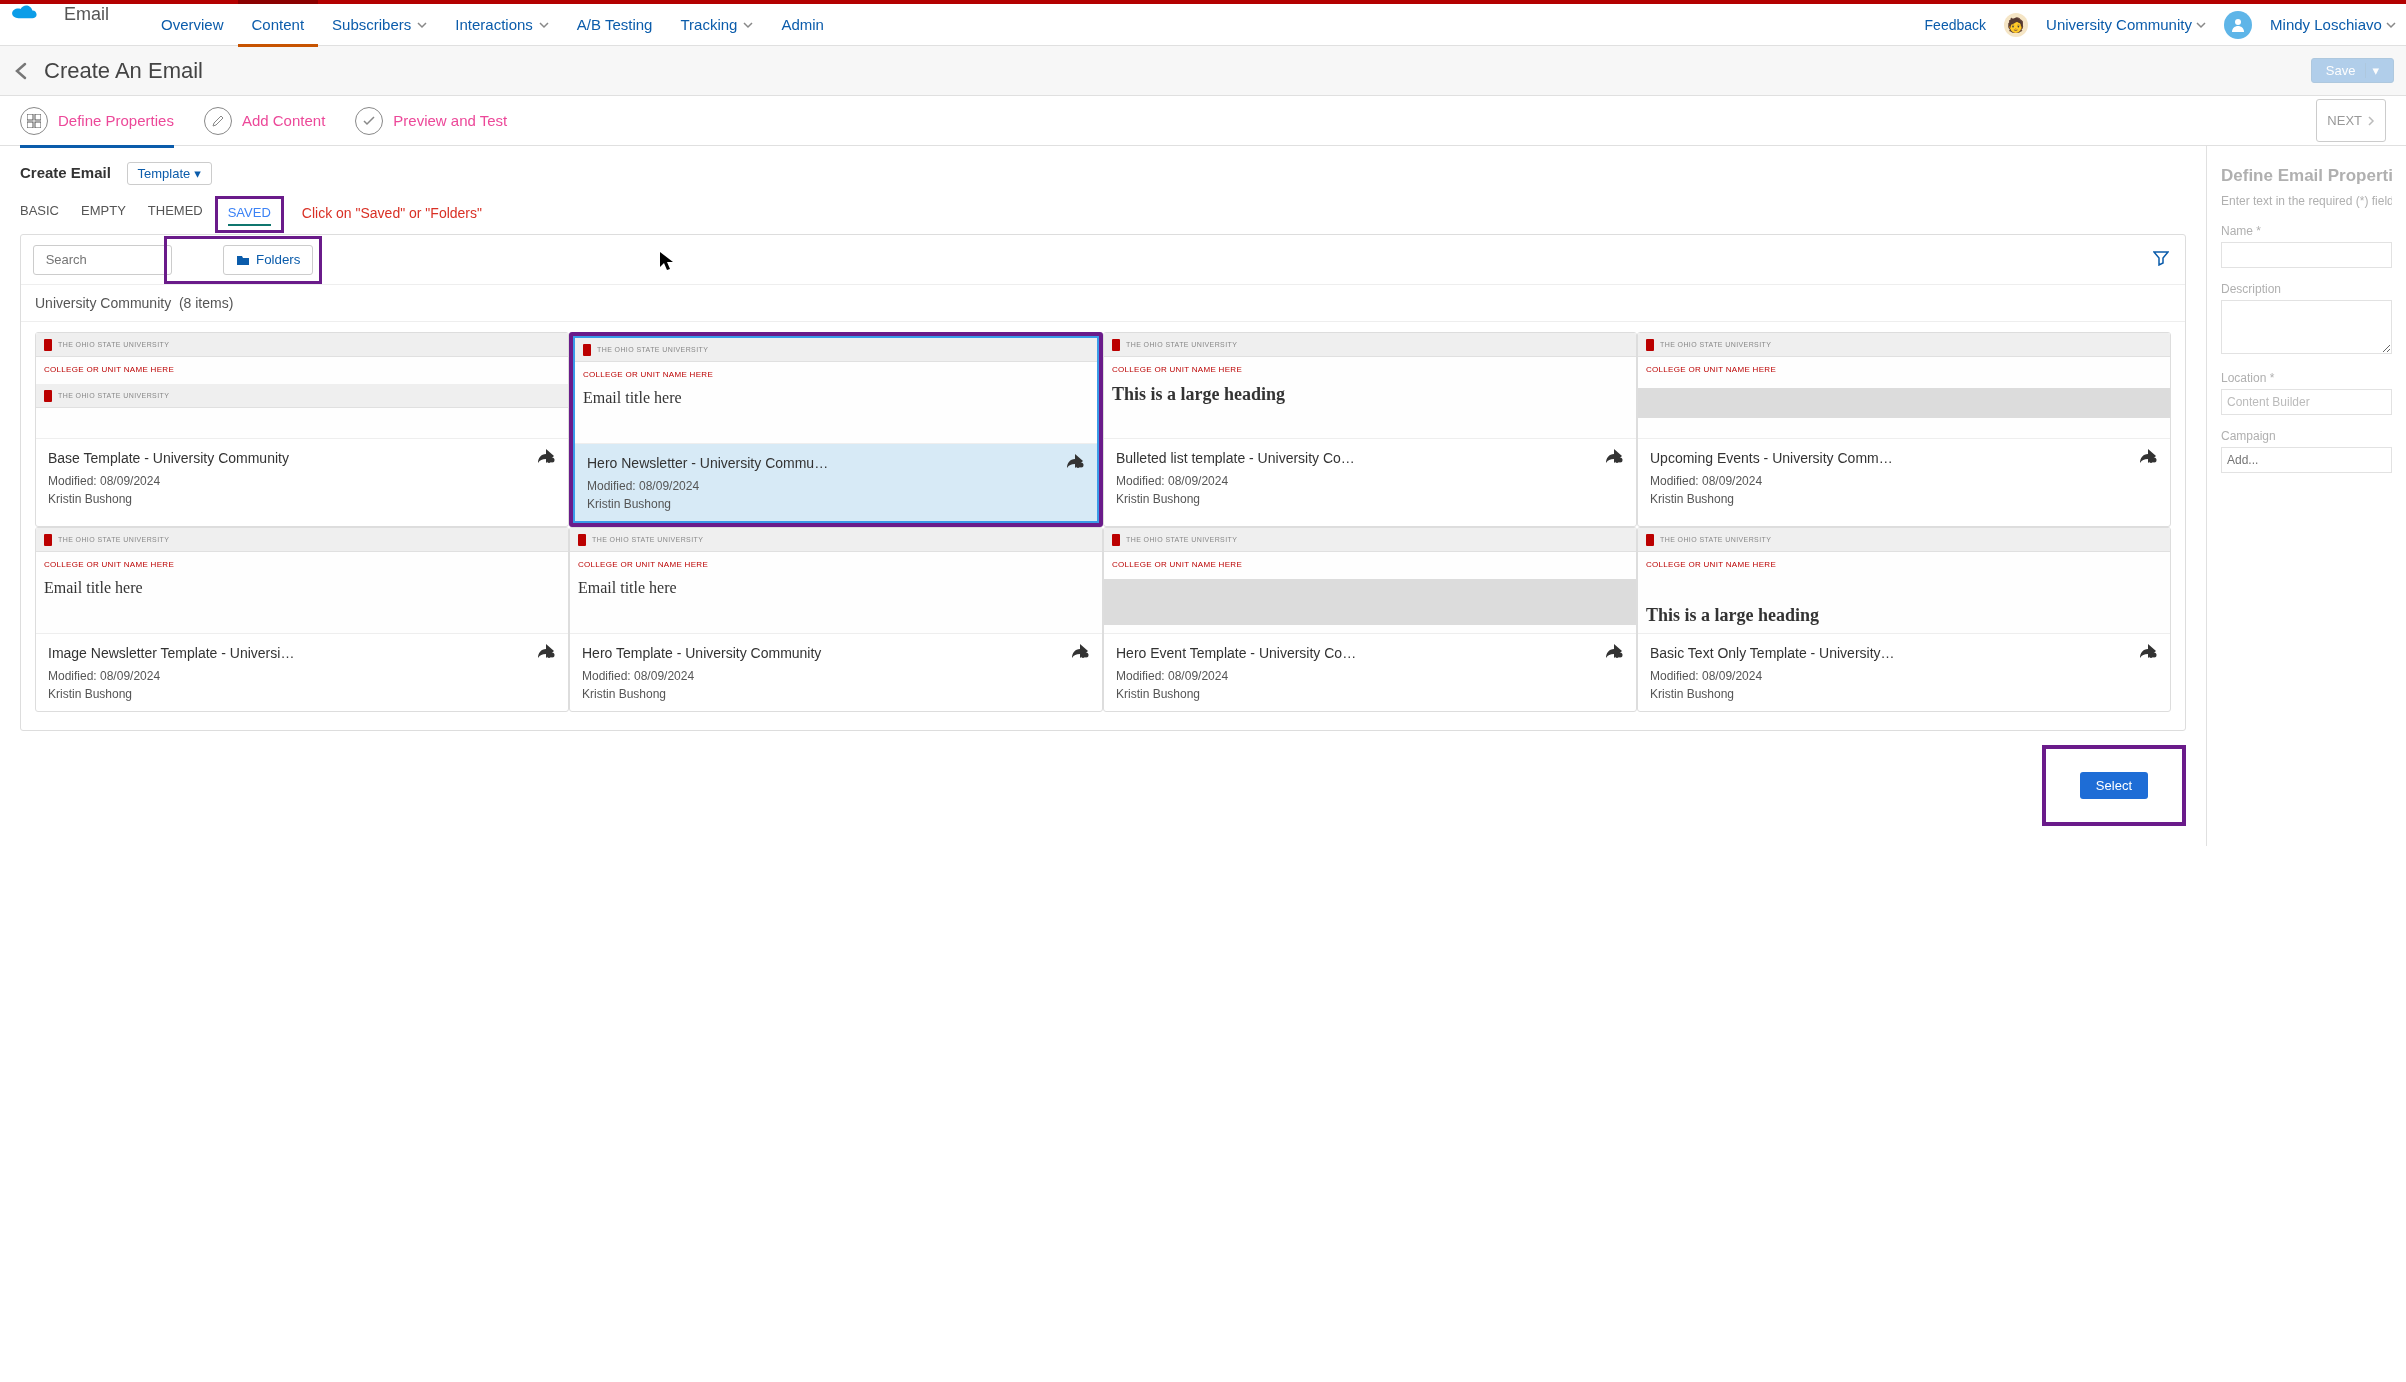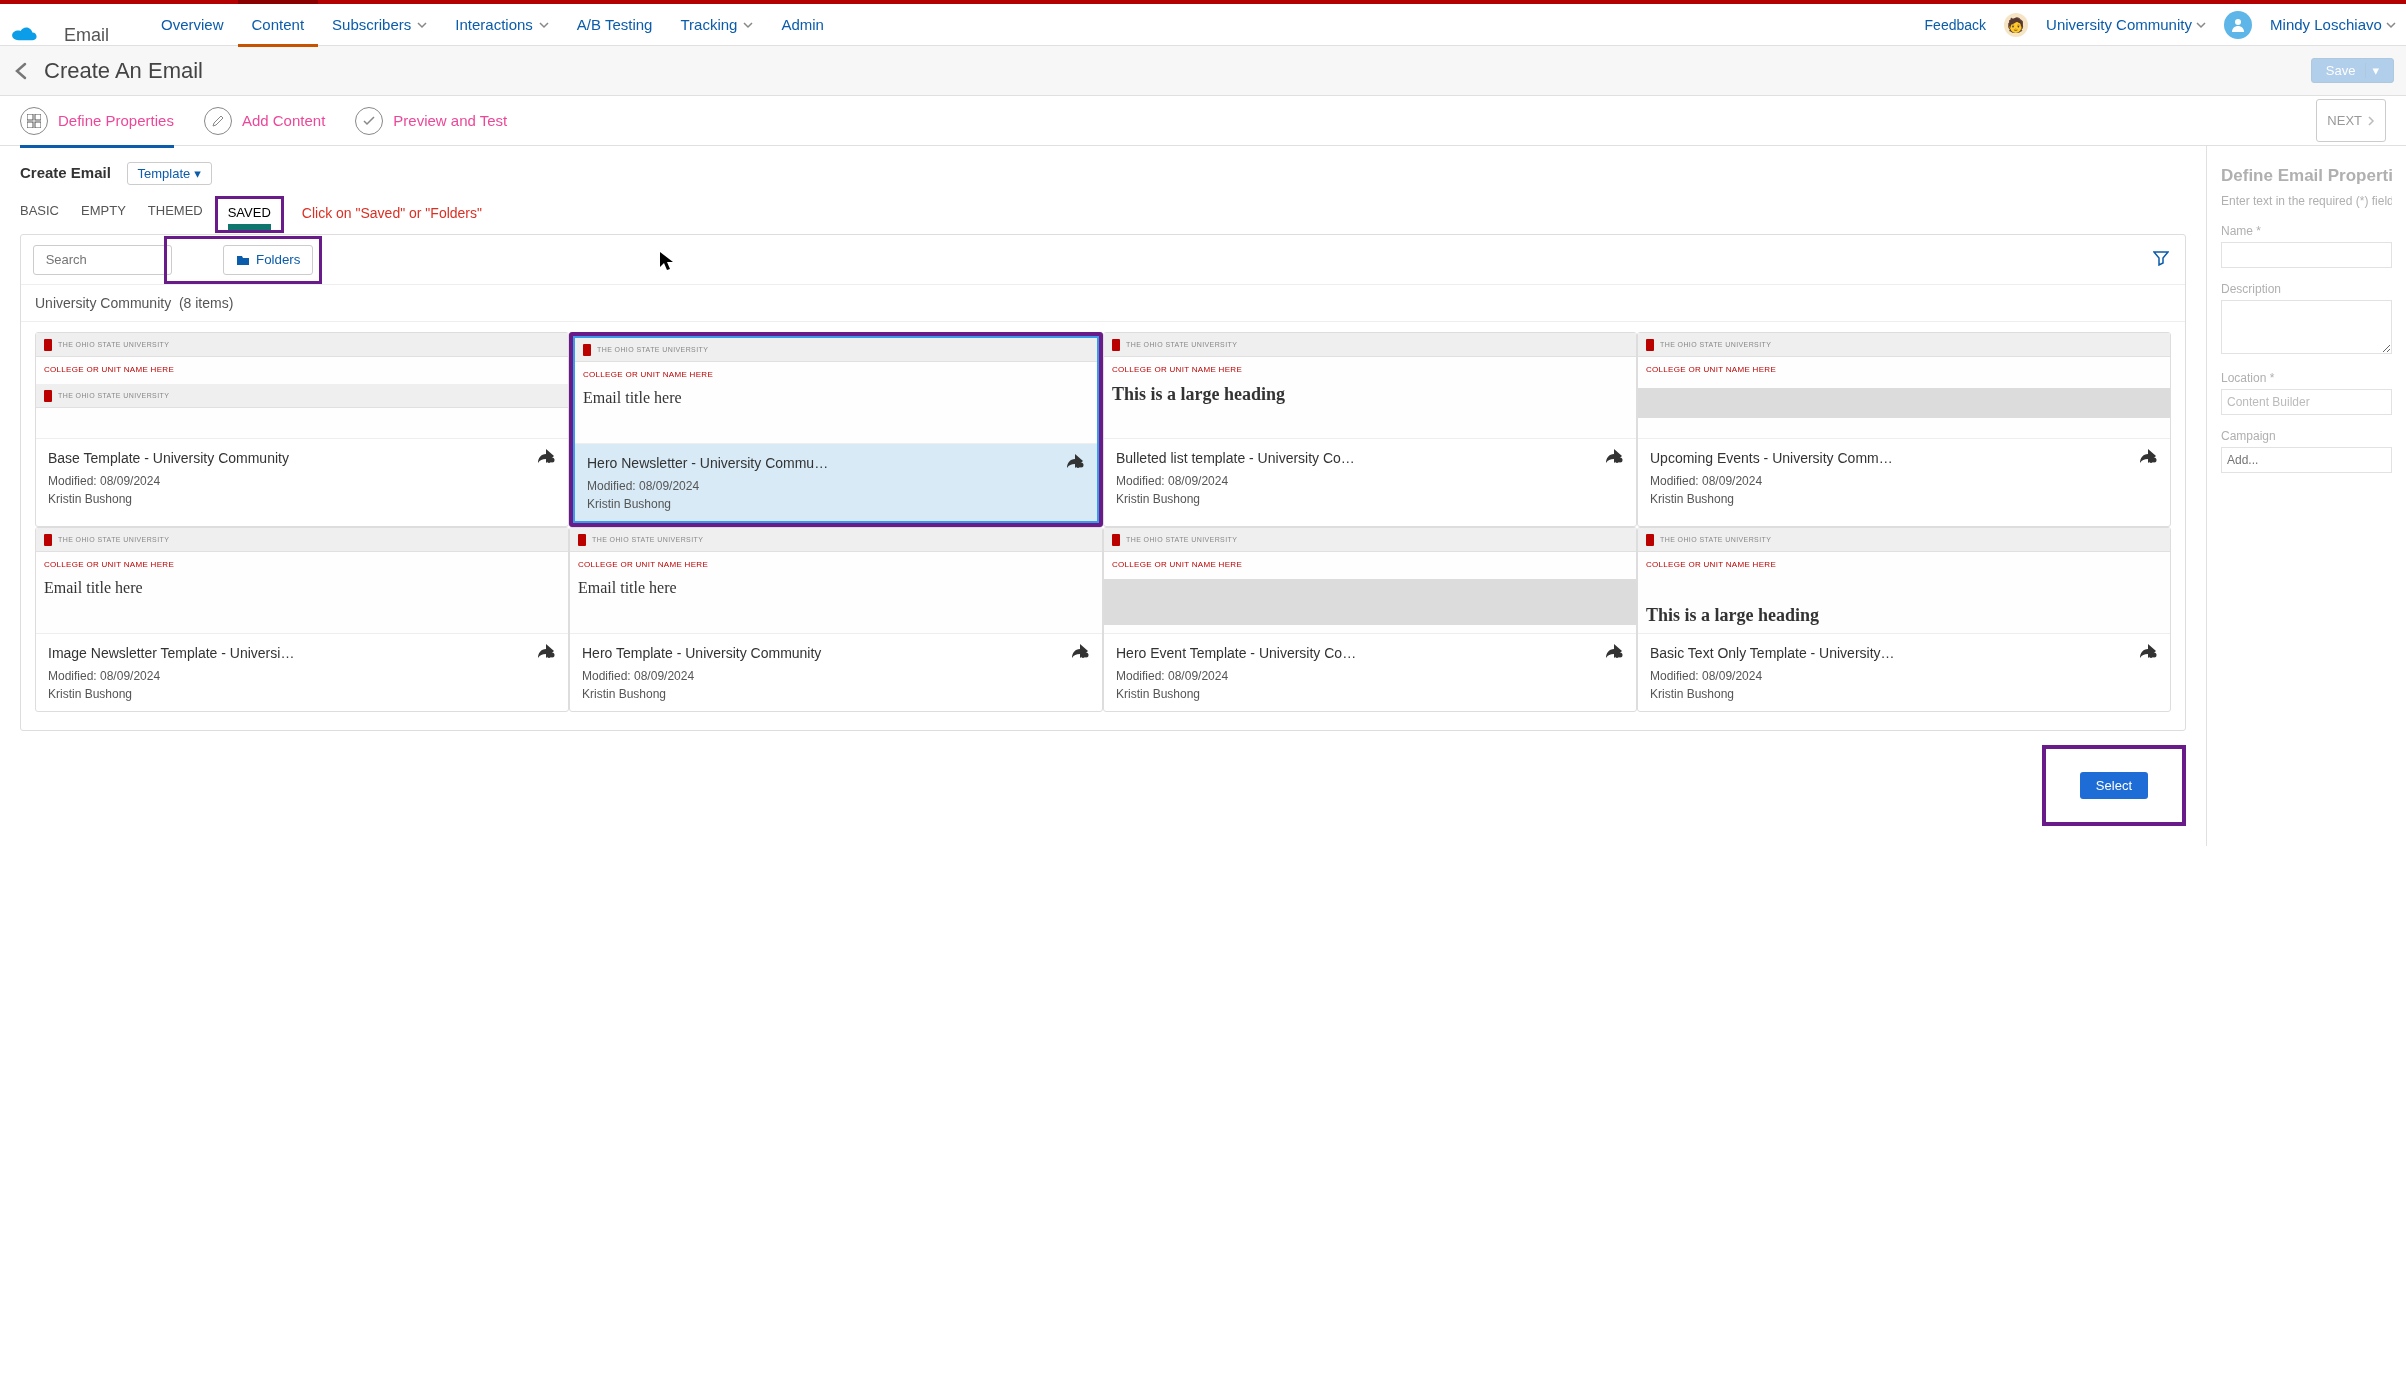--- a/index.html
+++ b/index.html
@@ -3,21 +3,21 @@
 <meta charset="utf-8">
 <style>
 * { box-sizing: border-box; margin: 0; padding: 0; }
 body { font-family: Arial, Helvetica, sans-serif; font-size: 13px; background: #fff; color: #333; }
 
 
 .top-red { height: 4px; background: #b30000; }
 
 
 .nav { height: 42px; border-bottom: 1px solid #e0e0e0; display: flex; align-items: center; padding: 0 10px; position: relative; }
-.nav-left { display: flex; align-items: flex-end; gap: 18px; }
+.nav-left { display: flex; align-items: flex-start; gap: 18px; }
 .cloud-icon { width: 28px; height: 20px; }
 .app-name { font-size: 18px; color: #555; font-weight: 400; margin-left: 8px; margin-right: 20px; }
 .nav-item { color: #0b5cab; font-size: 15px; padding: 0 14px; height: 42px; display: flex; align-items: center; gap: 6px; cursor: pointer; position: relative; }
 .nav-item.active { color: #0b5cab; }
 .nav-item.active::after { content: ''; position: absolute; bottom: -1px; left: 0; right: 0; height: 3px; background: #c75300; }
 .nav-item.active::before { content: ''; position: absolute; top: -4px; left: 0; right: 0; height: 4px; background: #8a0000; }
 .chev-down { width: 10px; height: 10px; }
 
 .nav-right { margin-left: auto; display: flex; align-items: center; gap: 18px; }
 .feedback-link { color: #0b5cab; font-size: 14px; }
@@ -41,21 +41,21 @@
 .next-btn { margin-left: auto; border: 1px solid #ccc; border-radius: 3px; padding: 13px 10px; color: #999; font-size: 13px; background: #fff; display: flex; align-items: center; gap: 5px; }
 
 
 .body-wrap { display: flex; }
 .main { flex: 1; padding: 16px 20px 20px 20px; }
 .create-label { font-size: 15px; font-weight: 700; color: #333; }
 .template-btn { margin-left: 12px; border: 1px solid #ccc; border-radius: 3px; padding: 3px 10px; color: #0b5cab; font-size: 13px; display: inline-flex; align-items: center; gap: 4px; background: #fff; }
 
 .tabs { margin-top: 18px; display: flex; align-items: center; gap: 22px; font-size: 13px; }
 .tab { color: #555; cursor: pointer; padding-bottom: 4px; }
-.tab.active { color: #000000; border-bottom: 6px solid #0f766e; }
+.tab.active { color: #3b82f6; border-bottom: 2px solid #0f766e; }
 .tab-highlight { border: 3px solid #6a1b8a; padding: 6px 10px 10px 10px; margin: -8px -10px -12px -10px; }
 .hint-text { color: #d93025; font-size: 14px; margin-left: 6px; }
 
 .panel { border: 1px solid #ddd; border-radius: 3px; margin-top: 12px; }
 .panel-toolbar { height: 50px; display: flex; align-items: center; padding: 0 12px; border-bottom: 1px solid #eee; }
 .search-box { border: 1px solid #ccc; border-radius: 3px; height: 30px; display: flex; align-items: center; padding: 0 8px; width: 139px; background: #fff; }
 .search-box input { border: none; outline: none; font-size: 13px; flex: 1; color: #555; background: transparent; }
 .folders-btn { margin-left: 50px; border: 1px solid #ccc; border-radius: 3px; height: 30px; padding: 0 12px; display: flex; align-items: center; gap: 6px; color: #0b5cab; background: #fff; }
 .folders-hl { border: 3px solid #6a1b8a; padding: 6px; margin: -8px; }
 .filter-icon { margin-left: auto; color: #0b5cab; padding: 4px; }

